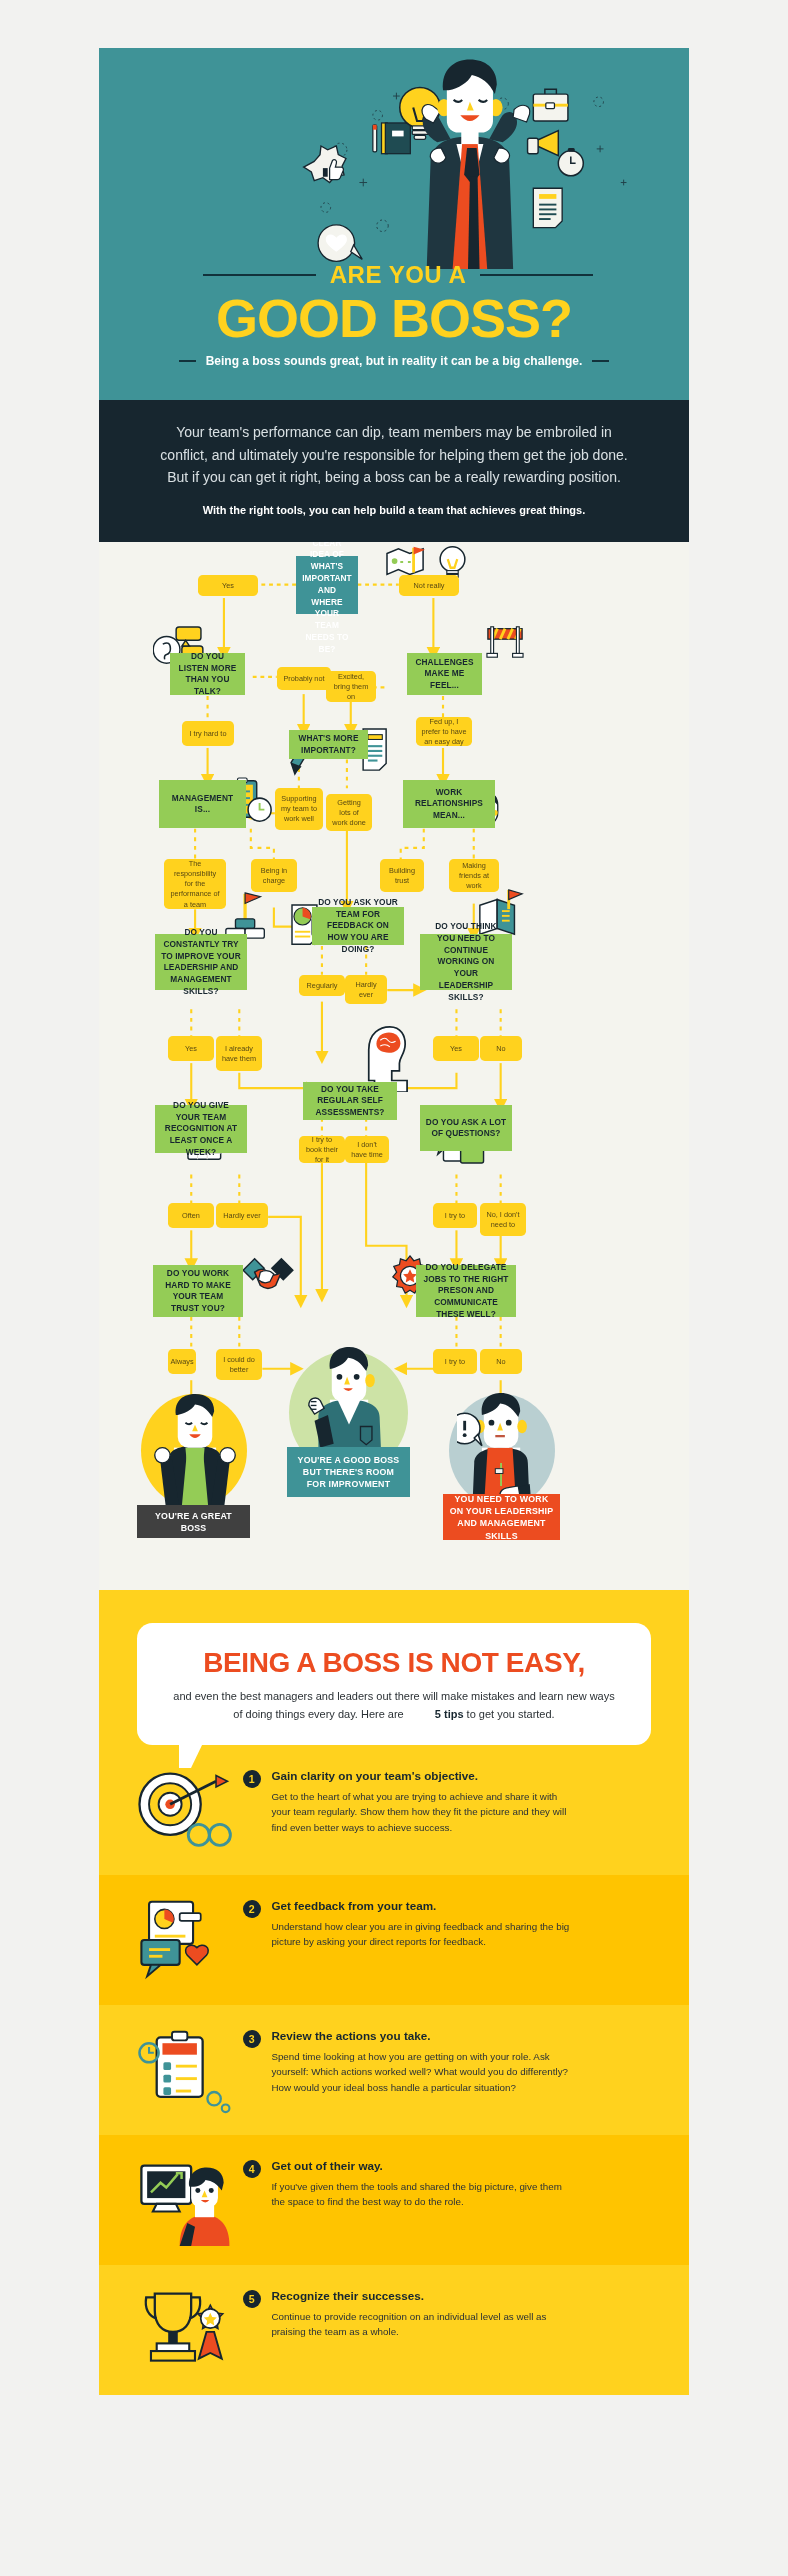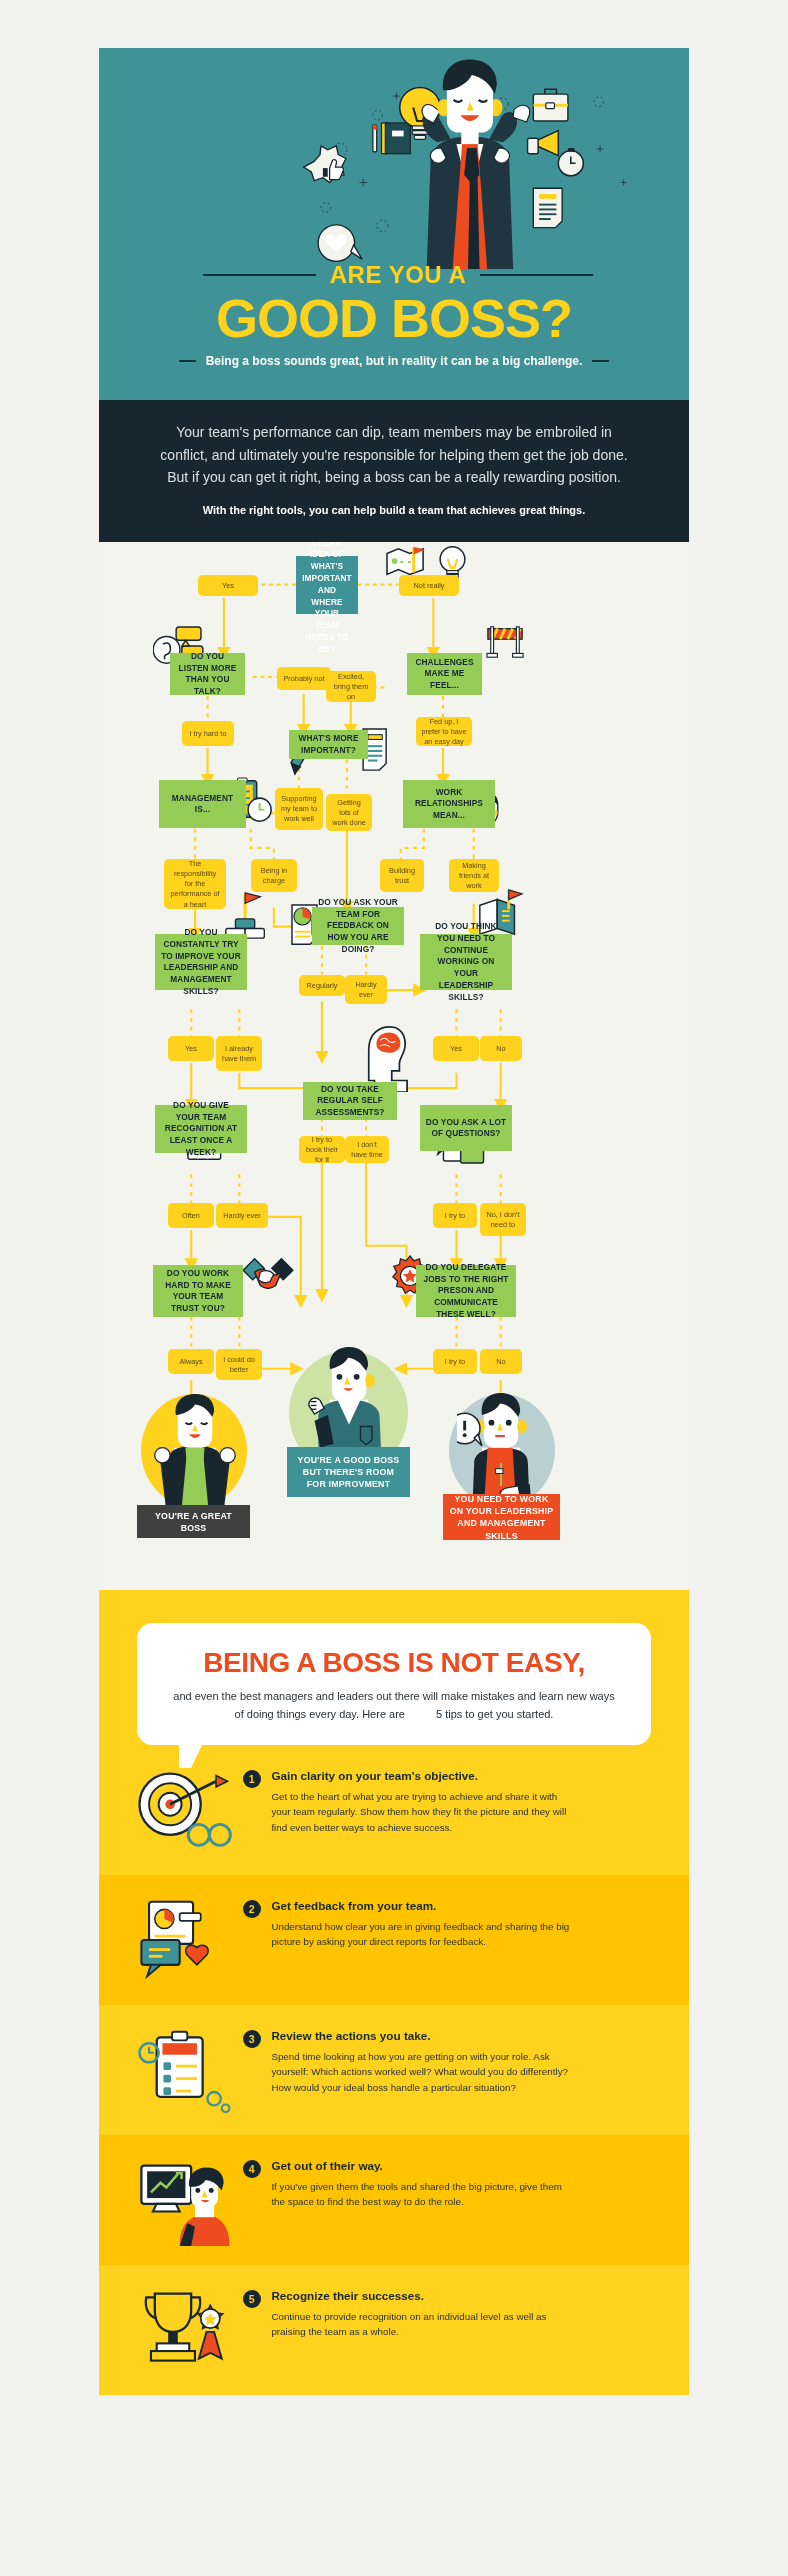--- a/index.html
+++ b/index.html
@@ -87,21 +87,21 @@
   .bubble:after {
     content:""; position:absolute; left:42px; bottom:-23px;
     border-left:12.5px solid #fff; border-right:12.5px solid transparent;
     border-top:25px solid #fff; border-bottom:0;
   }
   .bubble h2 {
     color:#ec4c20; font-size:28px; font-weight:bold; letter-spacing:-0.4px;
     line-height:1.05;
   }
   .bubble p { margin-top:10.6px; font-size:11px; line-height:1.6; color:#2b3135; }
-  .bubble p b { font-weight:normal; color:#17262f;padding-left:28px; }
+  .bubble p b { font-weight:bold; color:#17262f;padding-left:28px; }
 
   .tip-row {
     display:flex; align-items:flex-start; gap:3.8px;
     padding:19px 33px 19px 29px; min-height:115px;
   }
   .tip-row.alt { background:#ffc400; }
   .tip-art { width:111px; flex:0 0 111px; position:relative; height:92px; }
   .tip-body { flex:1; padding-top:5.8px; display:flex; gap:10.6px; }
   .tip-num {
     flex:0 0 18px; width:18px; height:18px; border-radius:50%;
@@ -596,21 +596,21 @@
 
     <div class="node a" style="left:83px;  top:179px; width:52px; height:25px;">I try hard to</div>
     <div class="node q" style="left:190px; top:188px; width:79px; height:29px;">WHAT'S MORE IMPORTANT?</div>
     <div class="node a" style="left:317px; top:175px; width:56px; height:29px;">Fed up, I prefer to have an easy day</div>
 
     <div class="node q" style="left:60px;  top:238px; width:87px; height:48px;">MANAGEMENT IS...</div>
     <div class="node a" style="left:176px; top:246px; width:48px; height:42px;">Supporting my team to work well</div>
     <div class="node a" style="left:227px; top:252px; width:46px; height:37px;">Getting lots of work done</div>
     <div class="node q" style="left:304px; top:238px; width:92px; height:48px;">WORK RELATIONSHIPS MEAN...</div>
 
-    <div class="node a" style="left:65px;  top:317px; width:62px; height:50px;">The responsibility for the performance of a heart</div>
+    <div class="node a" style="left:65px;  top:317px; width:62px; height:50px;">The responsibility for the performance of a team</div>
     <div class="node a" style="left:152px; top:317px; width:46px; height:33px;">Being in charge</div>
     <div class="node a" style="left:281px; top:317px; width:44px; height:33px;">Building trust</div>
     <div class="node a" style="left:350px; top:317px; width:50px; height:33px;">Making friends at work</div>
 
     <div class="node q" style="left:213px; top:365px; width:92px; height:38px;">DO YOU ASK YOUR TEAM FOR FEEDBACK ON HOW YOU ARE DOING?</div>
     <div class="node q" style="left:56px;  top:392px; width:92px; height:56px;">DO YOU CONSTANTLY TRY TO IMPROVE YOUR LEADERSHIP AND MANAGEMENT SKILLS?</div>
     <div class="node q" style="left:321px; top:392px; width:92px; height:56px;">DO YOU THINK YOU NEED TO CONTINUE WORKING ON YOUR LEADERSHIP SKILLS?</div>
 
     <div class="node a" style="left:200px; top:433px; width:46px; height:21px;">Regularly</div>
     <div class="node a" style="left:246px; top:433px; width:42px; height:29px;">Hardly ever</div>
@@ -628,21 +628,21 @@
     <div class="node q" style="left:321px; top:563px; width:92px; height:46px;">DO YOU ASK A LOT OF QUESTIONS?</div>
 
     <div class="node a" style="left:69px;  top:661px; width:46px; height:25px;">Often</div>
     <div class="node a" style="left:117px; top:661px; width:52px; height:25px;">Hardly ever</div>
     <div class="node a" style="left:334px; top:661px; width:44px; height:25px;">I try to</div>
     <div class="node a" style="left:381px; top:661px; width:46px; height:33px;">No, I don't need to</div>
 
     <div class="node q" style="left:54px;  top:723px; width:90px; height:52px;">DO YOU WORK HARD TO MAKE YOUR TEAM TRUST YOU?</div>
     <div class="node q" style="left:317px; top:723px; width:100px; height:52px;">DO YOU DELEGATE JOBS TO THE RIGHT PRESON AND COMMUNICATE THESE WELL?</div>
 
-    <div class="node a" style="left:69px;  top:807px; width:46px; height:25px;">Always</div>
+    <div class="node a" style="left:69px;  top:807px; width:28px; height:25px;">Always</div>
     <div class="node a" style="left:117px; top:807px; width:46px; height:31px;">I could do better</div>
     <div class="node a" style="left:334px; top:807px; width:44px; height:25px;">I try to</div>
     <div class="node a" style="left:381px; top:807px; width:42px; height:25px;">No</div>
 
     <div class="node res green" style="left:38px;  top:963px; width:113px; height:33px;">YOU'RE A GREAT BOSS</div>
     <div class="node res teal" style="left:188px; top:905px;  width:123px; height:50px;">YOU'RE A GOOD BOSS BUT THERE'S ROOM FOR IMPROVMENT</div>
     <div class="node res red" style="left:344px; top:952px;  width:117px; height:46px;">YOU NEED TO WORK ON YOUR LEADERSHIP AND MANAGEMENT SKILLS</div>
   </div>
 
   <div class="tips">

